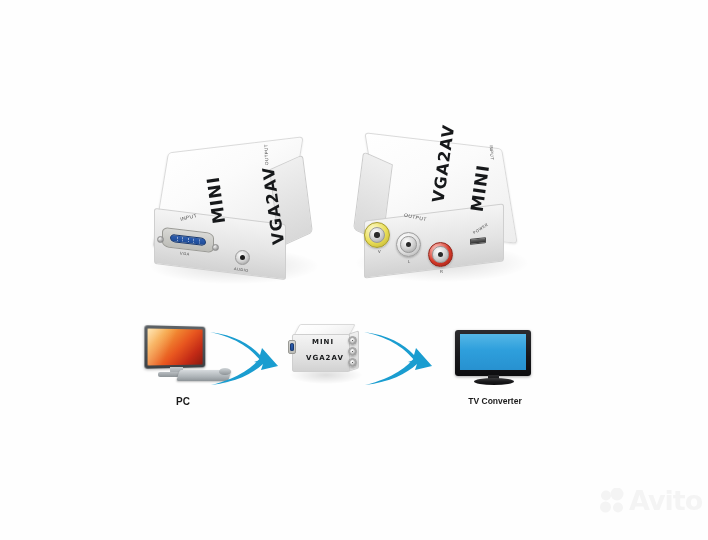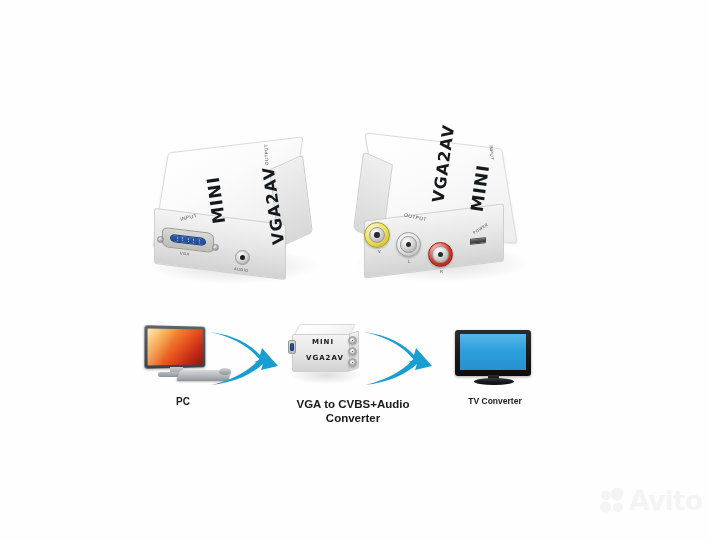--- a/index.html
+++ b/index.html
@@ -350,22 +350,20 @@
     <span class="brand" style="left:18px; top:32px; font-size:7px;">VGA2AV</span>
 
     <div class="vga-port" style="left:0px; top:18px; width:8px; height:14px; border-radius:2px;">
       <div class="vga-slot" style="width:60%; height:66%;"></div>
     </div>
 
     <div class="rca rca-white" style="left:60px; top:14px; width:9px; height:9px;"></div>
     <div class="rca rca-white" style="left:60px; top:25px; width:9px; height:9px;"></div>
     <div class="rca rca-white" style="left:60px; top:36px; width:9px; height:9px;"></div>
   </div>
-  <div class="diagram-label" style="left:268px; top:398px; width:170px; font-size:11.5px;">VGA to CVBS+Audio
-Converter</div>
 
   <div class="arrow" style="left:362px; top:326px; width:80px; height:64px;">
     <svg width="80" height="64" viewBox="0 0 80 64">
       <path d="M2,6 C30,12 44,24 52,34 L46,36 L70,40 L54,22 L52,29 C42,18 26,9 2,6 Z" fill="#1a9dd0"></path>
       <path d="M3,59 C32,52 46,40 53,31 L58,35 L70,40 L53,44 L55,38 C44,48 28,56 3,59 Z" fill="#1a9dd0"></path>
     </svg>
   </div>
 
   <div class="tv" style="left:455px; top:330px; width:80px; height:58px;">
     <div class="tv-frame" style="left:0px; top:0px; width:76px; height:46px;"></div>

